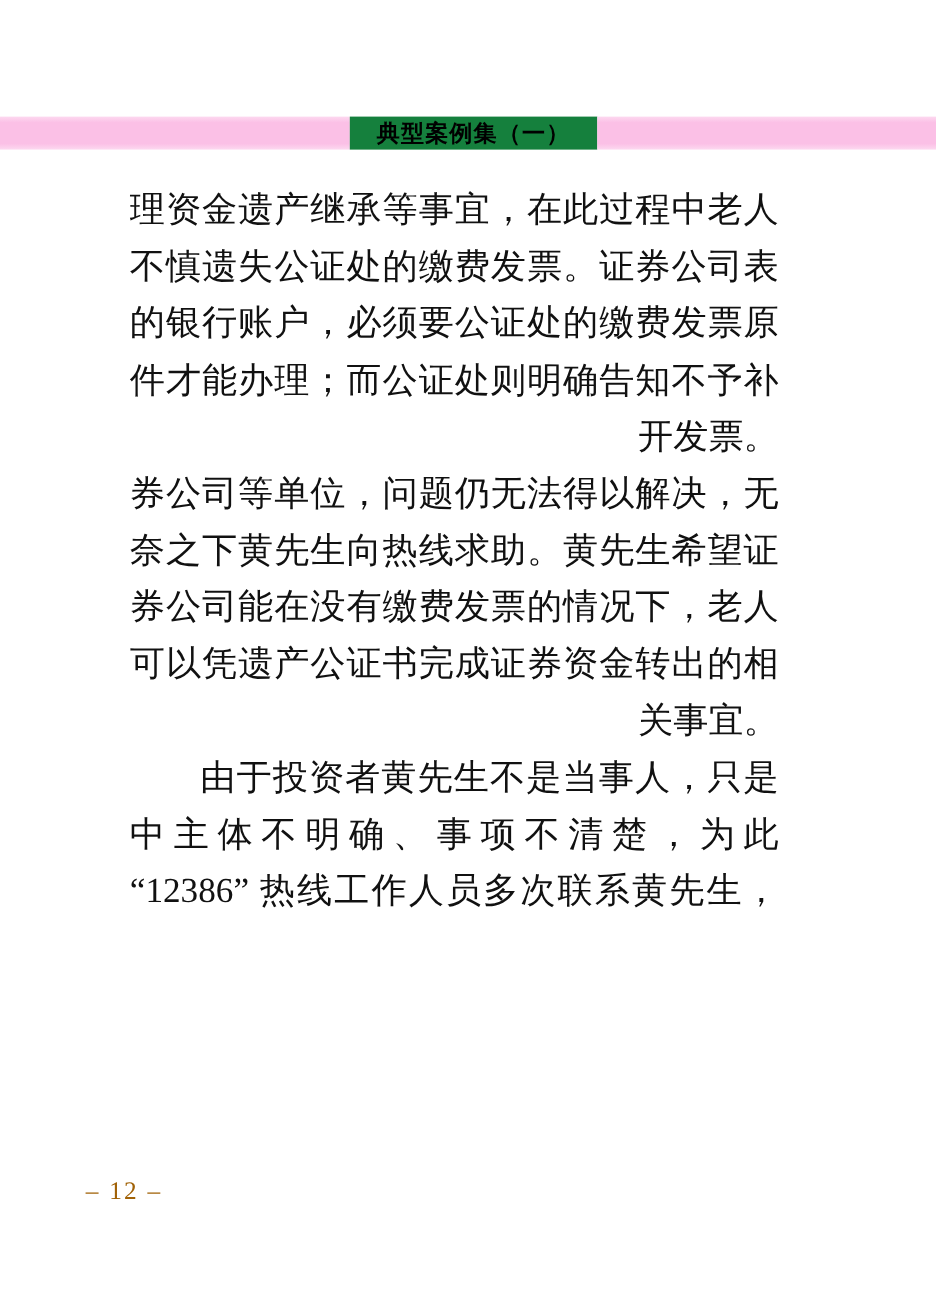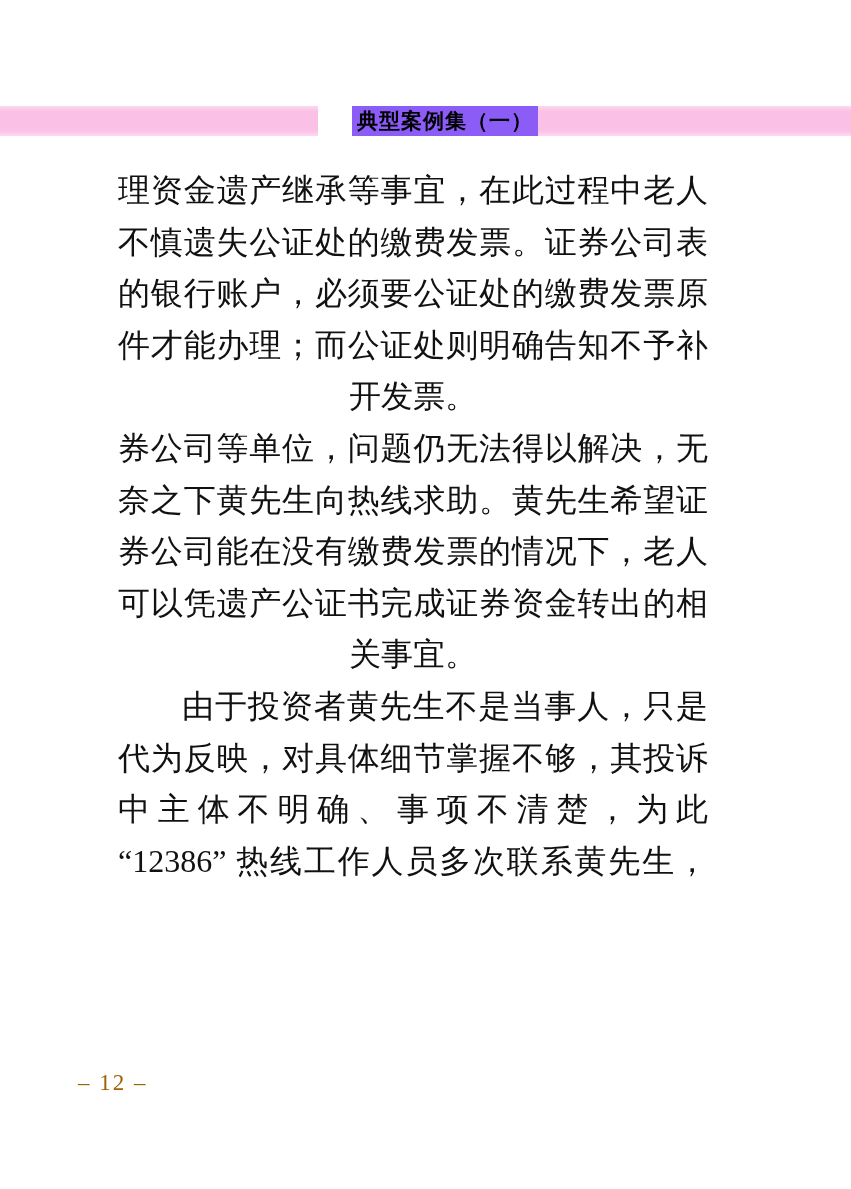--- a/index.html
+++ b/index.html
@@ -22,26 +22,25 @@
     height: 30px;
     display: flex;
     align-items: stretch;
   }
   .band {
     background: linear-gradient(to bottom,
       #fdd9f0 0%, #fbc0e6 18%, #fbc0e6 82%, #fdd9f0 100%);
   }
   .band-left  { width: 318px; }
   .band-gap   {
-    width: 186px;
-    background: #8b5cf6;
+    width: 225px;
+    background: #15803d;
     display: flex;
     align-items: center;
     justify-content: center;
-    margin-left: 34px;
   }
   .band-right { flex: 1; }
   .header-title {
     font-family: "Liberation Sans", "DejaVu Sans", sans-serif;
     font-weight: bold;
     font-size: 21px;
     letter-spacing: 1px;
     color: #000000;
     white-space: nowrap;
   }
@@ -60,21 +59,21 @@
     white-space: nowrap;
     color: #111111;
   }
   .line.fill {
     white-space: normal;
     text-align: justify;
     text-align-last: justify;
     overflow: hidden;
   }
   .line.indent { text-indent: 64px; }
-  .line.short  { text-align: center; font-family: Liberation Serif, serif; }
+  .line.short  { text-align: right; font-family: Liberation Serif, serif; }
 
   
   .page-footer {
     position: absolute;
     top: 1068px;
     left: 78px;
     height: 30px;
     line-height: 30px;
     font-size: 23px;
     color: #a16207;
@@ -100,20 +99,19 @@
     <div class="line fill">不慎遗失公证处的缴费发票。证券公司表</div>
     <div class="line fill">的银行账户，必须要公证处的缴费发票原</div>
     <div class="line fill">件才能办理；而公证处则明确告知不予补</div>
     <div class="line short">开发票。</div>
     <div class="line fill">券公司等单位，问题仍无法得以解决，无</div>
     <div class="line fill">奈之下黄先生向热线求助。黄先生希望证</div>
     <div class="line fill">券公司能在没有缴费发票的情况下，老人</div>
     <div class="line fill">可以凭遗产公证书完成证券资金转出的相</div>
     <div class="line short">关事宜。</div>
     <div class="line fill indent">由于投资者黄先生不是当事人，只是</div>
-    <div class="line fill">代为反映，对具体细节掌握不够，其投诉</div>
     <div class="line fill">中主体不明确、事项不清楚，为此</div>
     <div class="line fill">“12386” 热线工作人员多次联系黄先生，</div>
   </div>
 
   <div class="page-footer">– 12 –</div>
 
 </div>
 
 </body></html>

